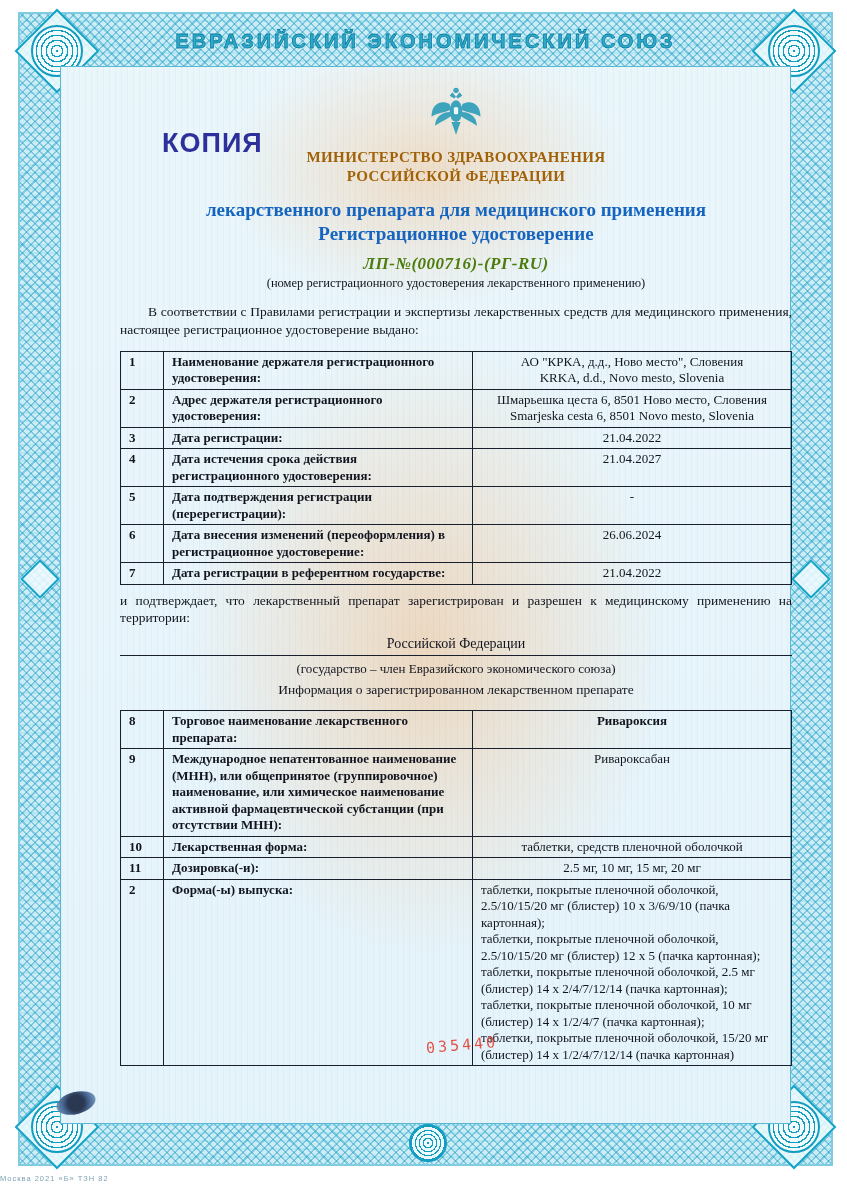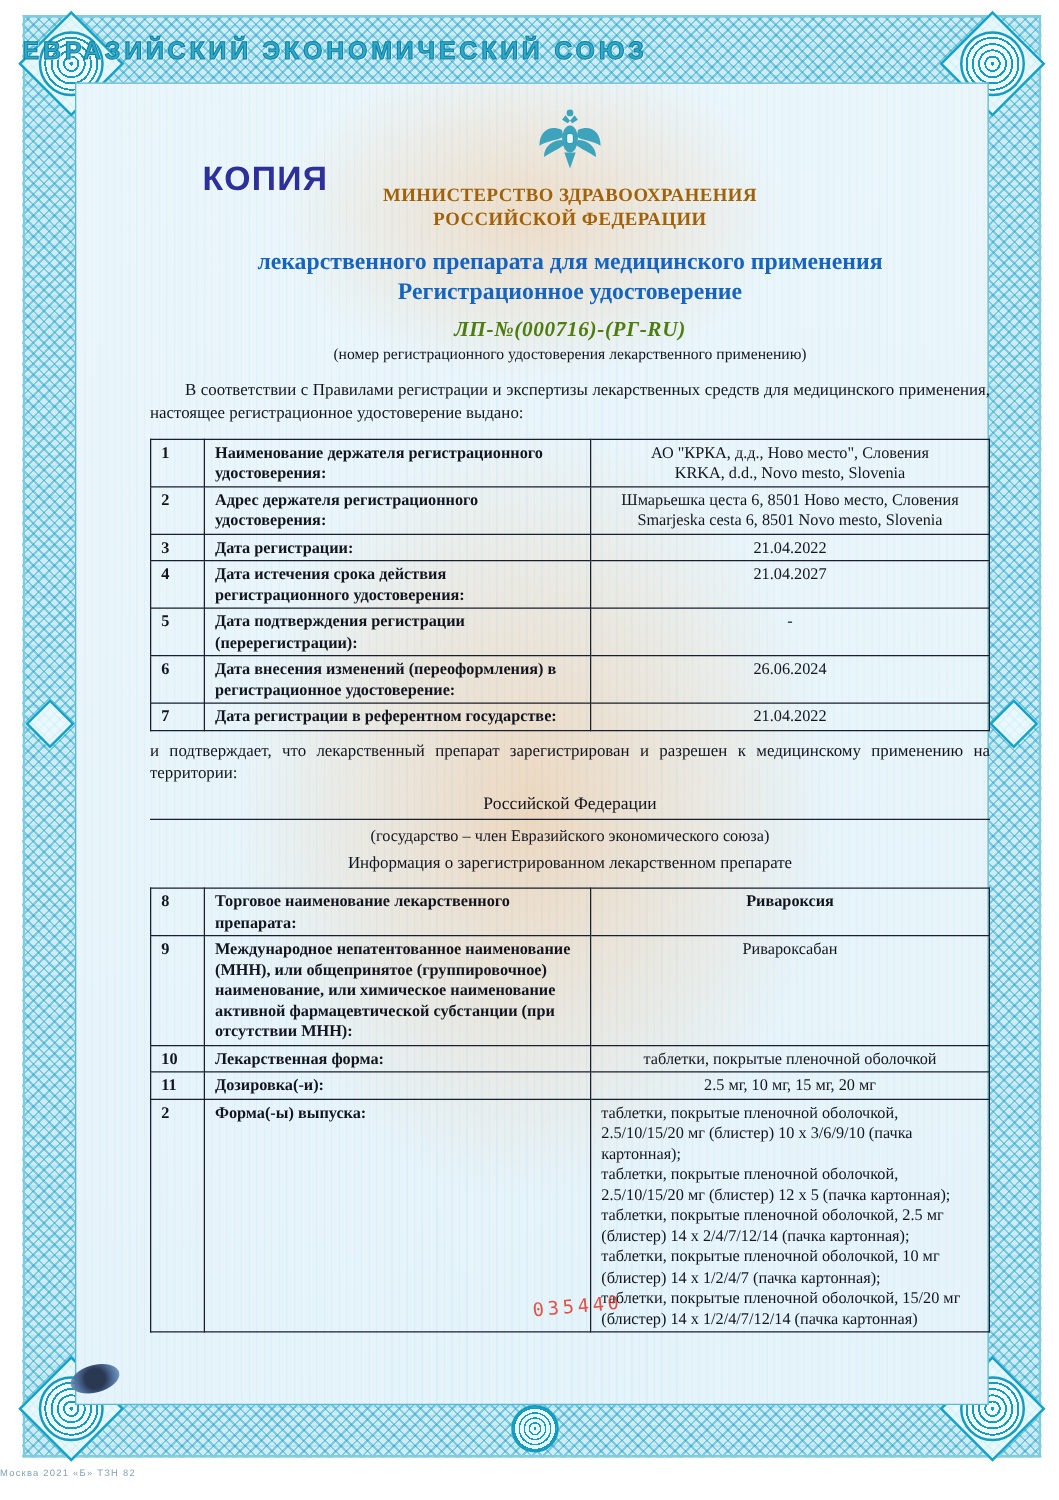--- a/index.html
+++ b/index.html
@@ -13,21 +13,21 @@
   .frame{
     position:absolute;left:18px;right:14px;top:12px;bottom:34px;
     background:
       repeating-linear-gradient(45deg, rgba(18,154,192,.42) 0 1.5px, transparent 1.5px 6px),
       repeating-linear-gradient(-45deg, rgba(18,154,192,.42) 0 1.5px, transparent 1.5px 6px),
       repeating-linear-gradient(0deg, rgba(130,214,236,.35) 0 2px, transparent 2px 8px),
       #cdecf6;
     box-shadow:inset 0 0 0 2px #7fcbe0;
   }
   .banner{
-    position:absolute;top:18px;left:0;right:0;text-align:left;
+    position:absolute;top:18px;left:0;right:0;text-align:center;
     font-family:"Liberation Sans","DejaVu Sans",sans-serif;
     font-weight:800;font-size:20px;letter-spacing:3px;
     color:#2fa9c9;-webkit-text-stroke:.8px #0d7fa0;
     text-shadow:1px 1px 0 rgba(255,255,255,.7);
     white-space:nowrap;
   }
   .corner{position:absolute;width:74px;height:74px;}
   .corner.tl{left:2px;top:2px}.corner.tr{right:2px;top:2px}
   .corner.bl{left:2px;bottom:2px}.corner.br{right:2px;bottom:2px}
   .corner::before{
@@ -225,21 +225,21 @@
           <td class="value bold">Ривароксия</td>
         </tr>
         <tr>
           <td class="num">9</td>
           <td class="label">Международное непатентованное наименование (МНН), или общепринятое (группировочное) наименование, или химическое наименование активной фармацевтической субстанции (при отсутствии МНН):</td>
           <td class="value">Ривароксабан</td>
         </tr>
         <tr>
           <td class="num">10</td>
           <td class="label">Лекарственная форма:</td>
-          <td class="value">таблетки, покрытые пленочной оболочкой</td>
+          <td class="value">таблетки, средств пленочной оболочкой</td>
         </tr>
         <tr>
           <td class="num">11</td>
           <td class="label">Дозировка(-и):</td>
           <td class="value">2.5 мг, 10 мг, 15 мг, 20 мг</td>
         </tr>
         <tr>
           <td class="num">2</td>
           <td class="label">Форма(-ы) выпуска:</td>
           <td class="value left">таблетки, покрытые пленочной оболочкой, 2.5/10/15/20 мг (блистер) 10 х 3/6/9/10 (пачка картонная);

